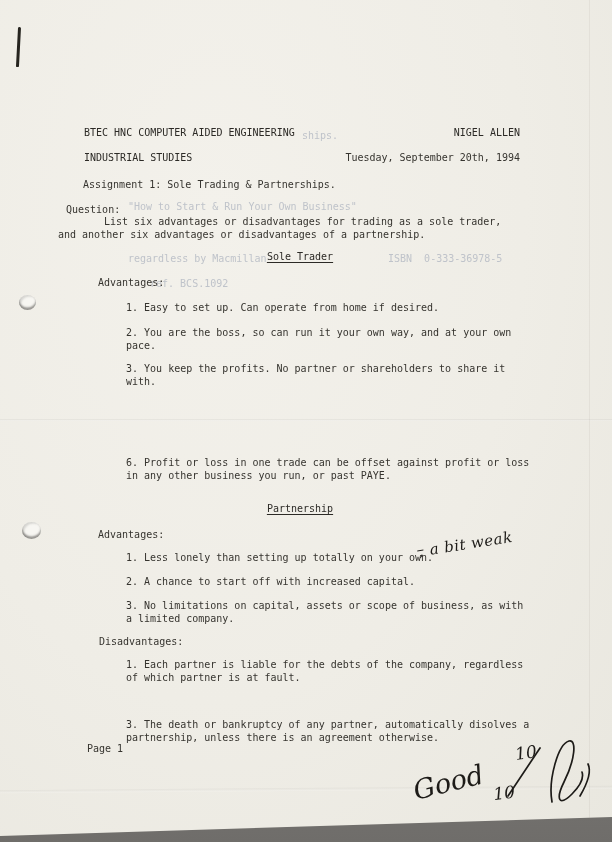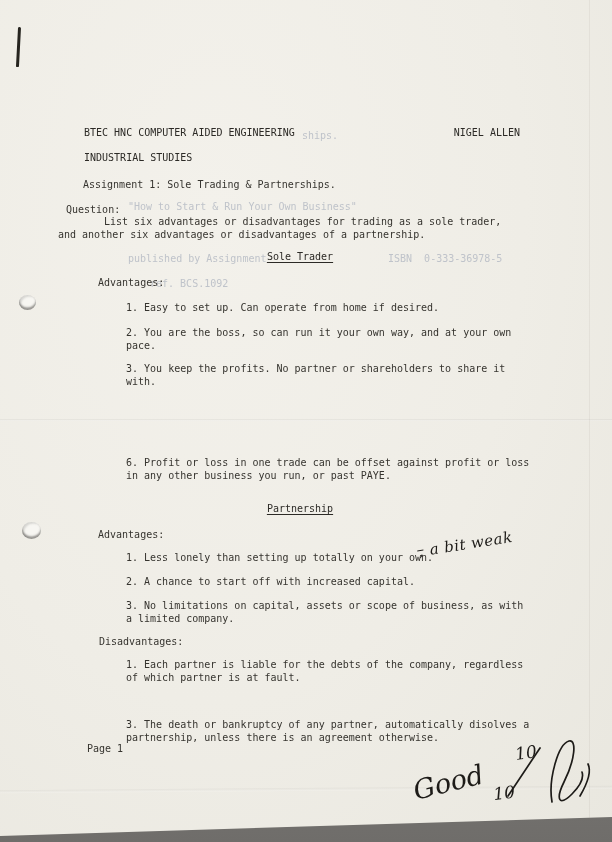--- a/index.html
+++ b/index.html
@@ -47,27 +47,28 @@
 
   <div class="abs fold"></div>
   <div class="abs crease"></div>
   <div class="abs edge-line"></div>
   <div class="abs penstroke"></div>
   <div class="abs hole h1"></div>
   <div class="abs hole h2"></div>
 
   <div class="abs ghost" style="left:302px;top:129px">ships.</div>
   <div class="abs ghost" style="left:128px;top:200px">"How to Start &amp; Run Your Own Business"</div>
-  <div class="abs ghost" style="left:128px;top:252px">published by Assignment</div>
+  <div class="abs ghost" style="left:128px;top:252px">regardless by Macmillan</div>
   <div class="abs ghost" style="left:388px;top:252px">ISBN  0-333-36978-5</div>
   <div class="abs ghost" style="left:150px;top:277px">ref. BCS.1092</div>
 
   <div class="abs tw bold" style="left:84px;top:126px">BTEC HNC COMPUTER AIDED ENGINEERING</div>
   <div class="abs tw bold right" style="top:126px">NIGEL ALLEN</div>
   <div class="abs tw bold" style="left:84px;top:151px">INDUSTRIAL STUDIES</div>
+  <div class="abs tw right" style="top:151px">Tuesday, September 20th, 1994</div>
   <div class="abs tw" style="left:83px;top:178px">Assignment 1: Sole Trading &amp; Partnerships.</div>
 
   <div class="abs tw" style="left:66px;top:203px">Question:</div>
   <div class="abs tw" style="left:104px;top:215px">List six advantages or disadvantages for trading as a sole trader,</div>
   <div class="abs tw" style="left:58px;top:228px">and another six advantages or disadvantages of a partnership.</div>
 
   <div class="abs tw bold center underline" style="top:250px">Sole Trader</div>
   <div class="abs tw" style="left:98px;top:276px">Advantages:</div>
   <div class="abs tw" style="left:126px;top:301px">1. Easy to set up. Can operate from home if desired.</div>
   <div class="abs tw" style="left:126px;top:326px">2. You are the boss, so can run it your own way, and at your own

